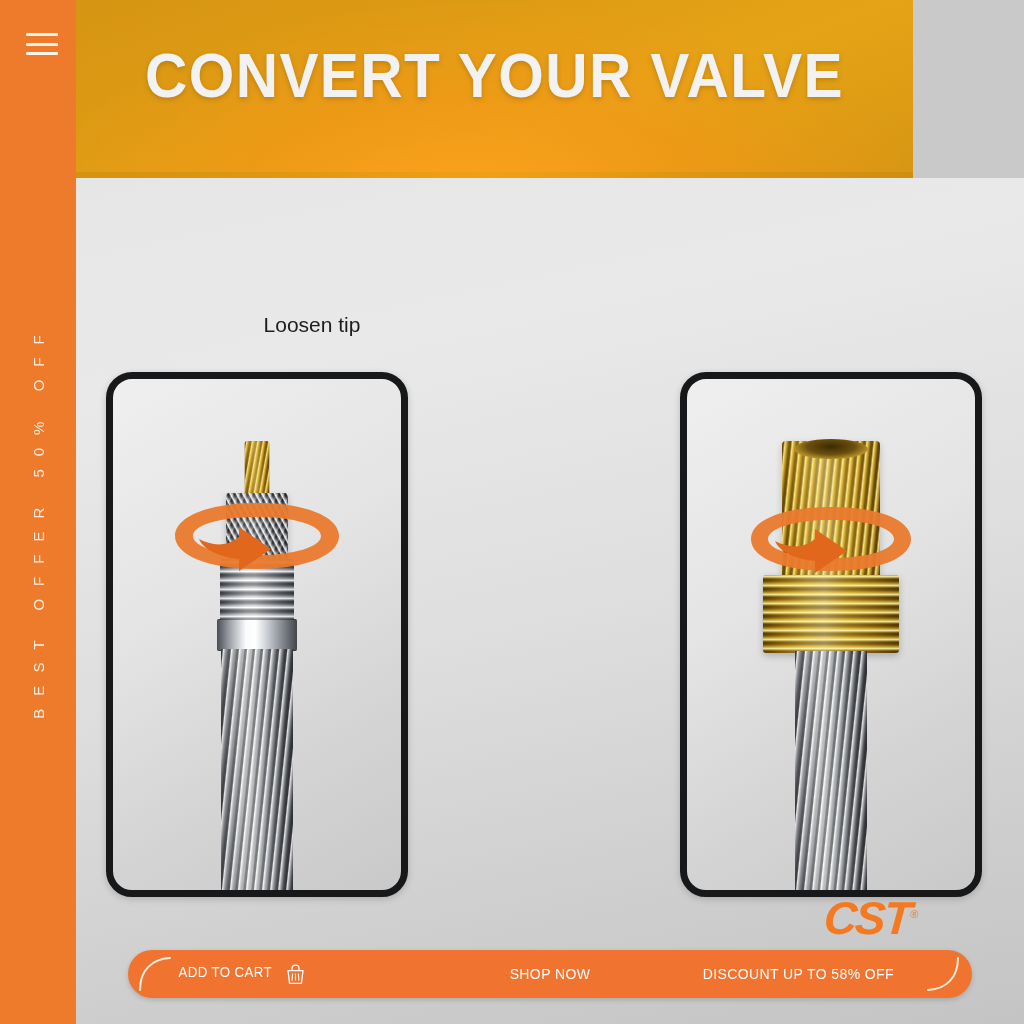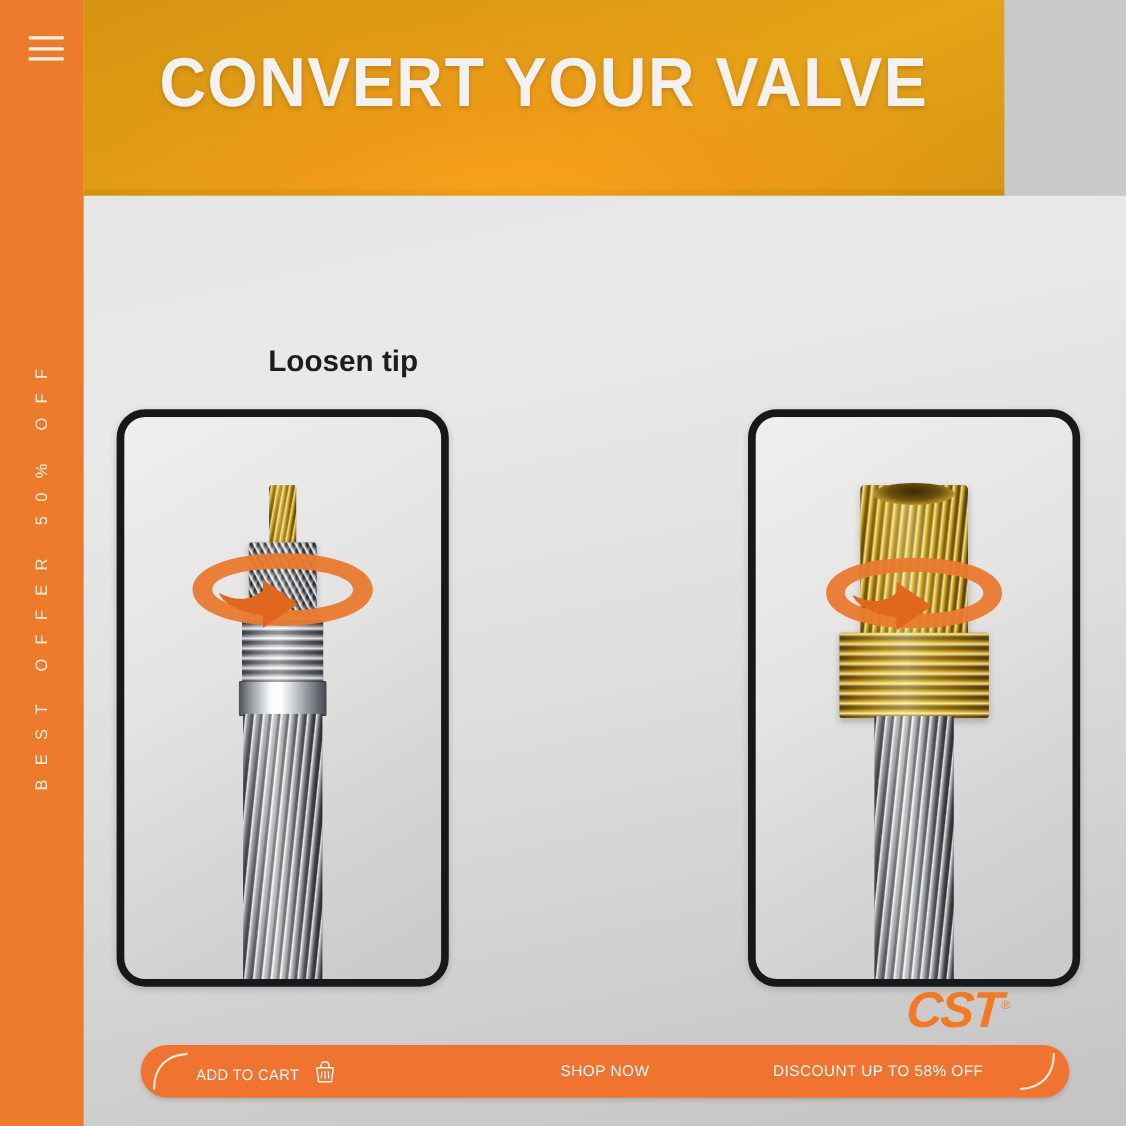--- a/index.html
+++ b/index.html
@@ -70,21 +70,21 @@
 
   #section-heading {
     position:absolute; left:0; right:0; top:50px;
     text-align:center;
     font-size:34px; font-weight:bold; color:#252525;
     letter-spacing:.3px;
   }
 
   .panel-caption {
     position:absolute; top:135px;
-    font-size:27px; font-weight:bold; color:#1d1d1d;
+    font-size:21px; font-weight:normal; color:#1d1d1d;
     white-space:nowrap;
   }
   #caption-left  { left:106px; width:260px; text-align:center; }
   #caption-right { left:624px; width:310px; text-align:center; }
 
   
   .photo-frame {
     position:absolute; top:194px; width:302px; height:525px;
     border:7px solid #16181a;
     border-radius:26px;
@@ -227,21 +227,21 @@
     display:flex; align-items:center;
     box-shadow:0 2px 5px rgba(0,0,0,.16);
     overflow:hidden;
   }
   #arc-left, #arc-right { position:absolute; pointer-events:none; }
   #arc-left { left:8px; top:4px; }
   #arc-right { right:10px; bottom:4px; }
 
   #btn-add-to-cart {
     position:absolute; left:48px;
-    display:flex; align-items:flex-end; gap:11px;
+    display:flex; align-items:flex-start; gap:11px;
   }
   .bar-label {
     color:#fdfdfd; font-size:14px; letter-spacing:.4px;
     transform:scaleX(.95); white-space:nowrap;
   }
   #btn-shop-now   { position:absolute; left:0; right:0; text-align:center; }
   #btn-discount   { position:absolute; right:78px; }
   #cart-icon svg { display:block; }
 </style>
 </head>

